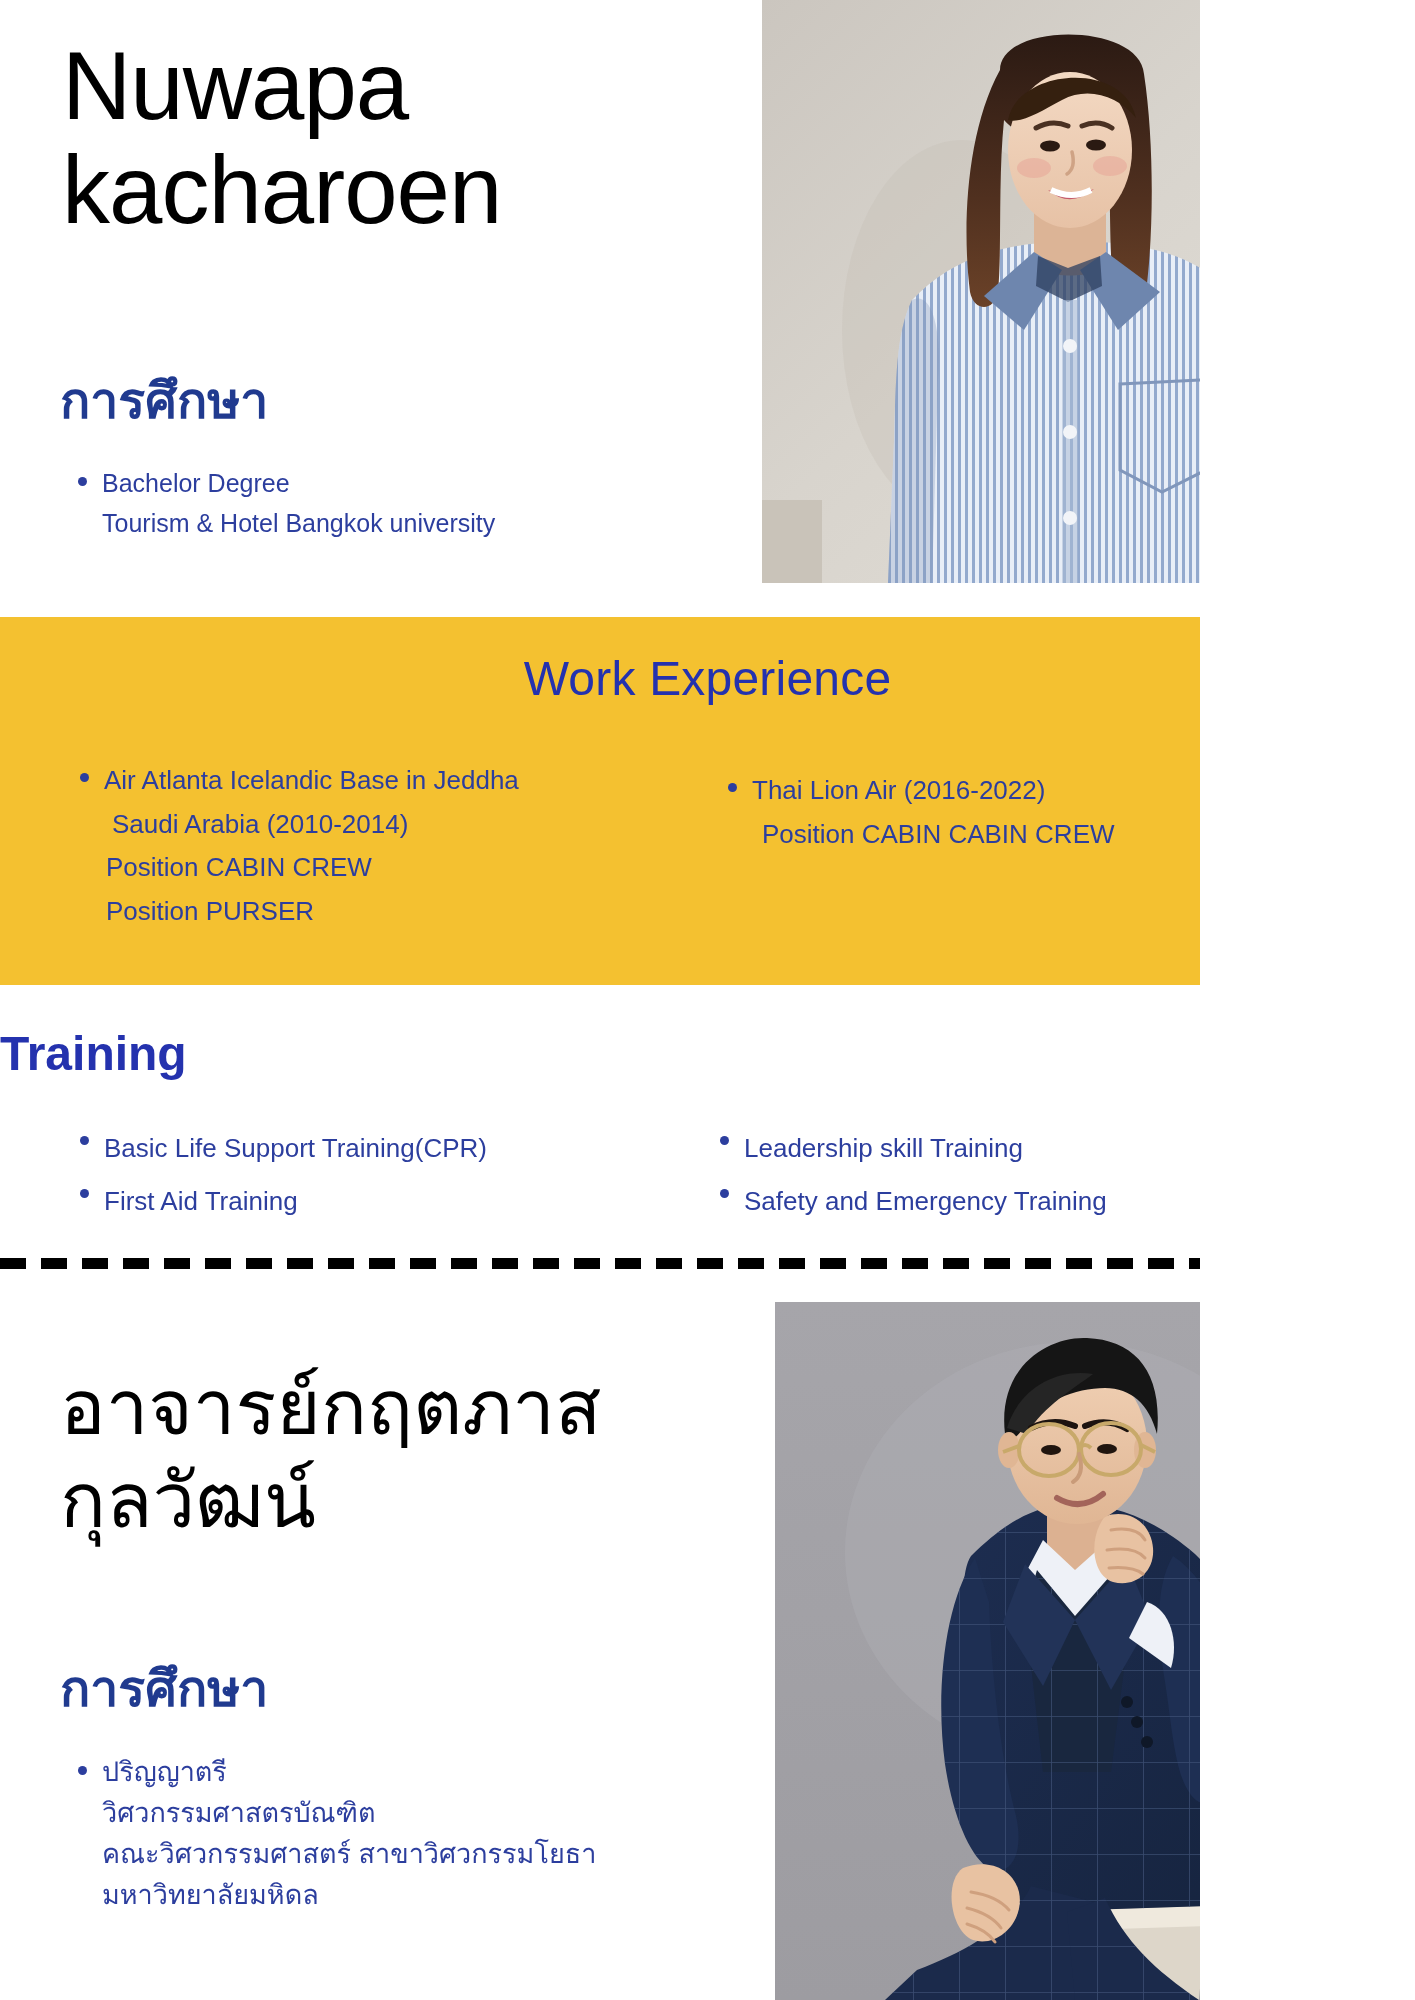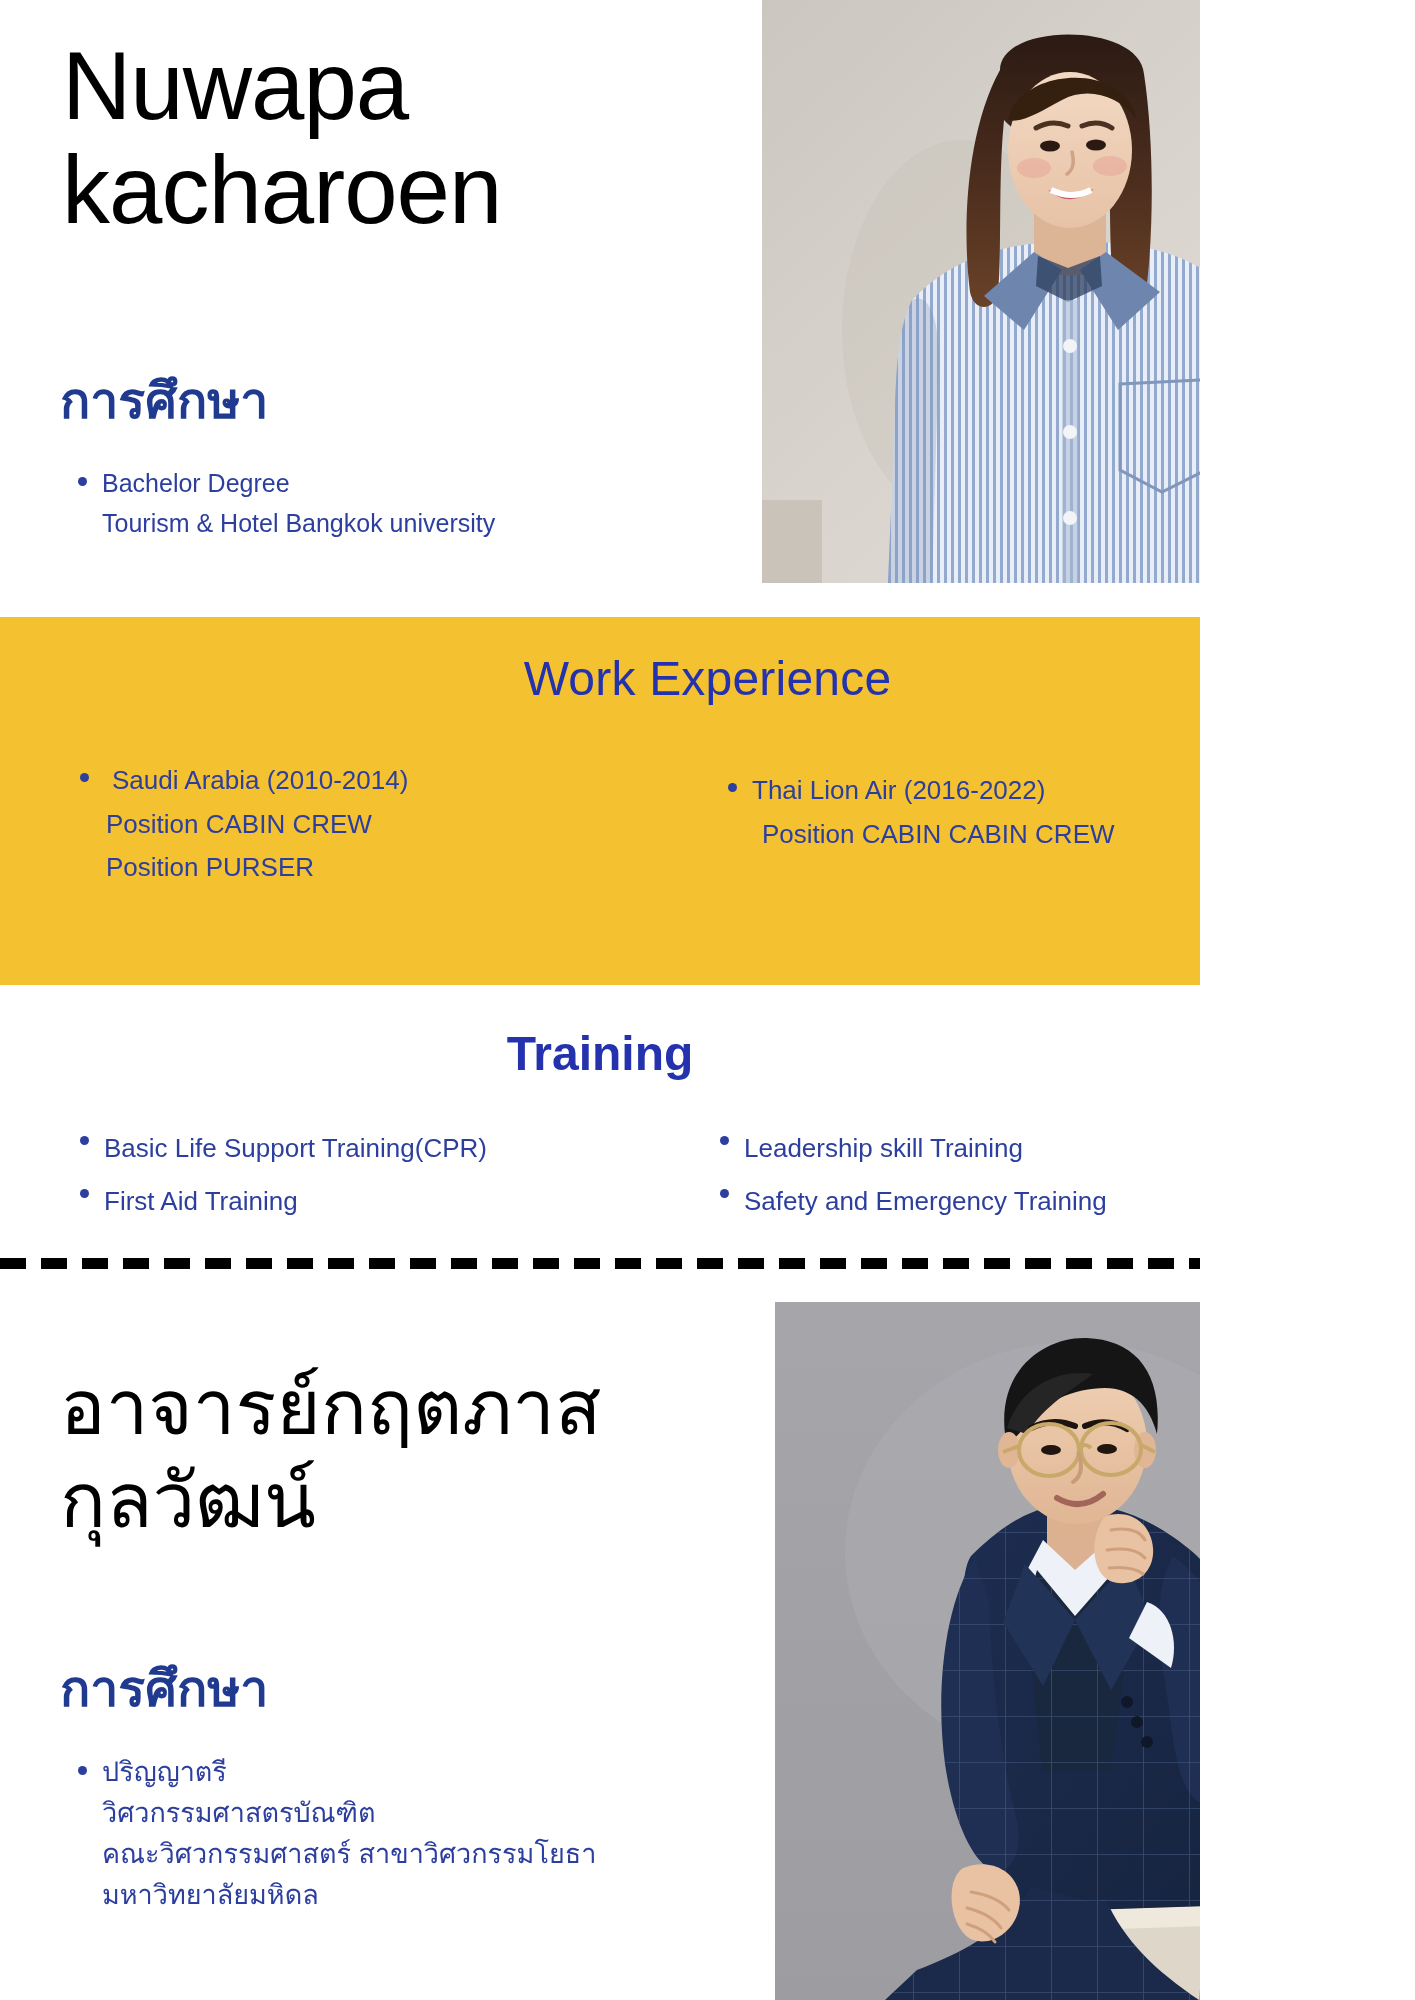--- a/index.html
+++ b/index.html
@@ -125,21 +125,21 @@
   .work-col-left .sub-line { padding-left: 50px; }
   .work-col-right .sub-line { padding-left: 52px; }
   .work-col-left .sub-line.indent2 { padding-left: 44px; }
 
   
   .training-title {
     position: absolute;
     top: 1026px;
     left: 0;
     width: 100%;
-    text-align: center;
+    text-align: left;
     font-size: 48px;
     font-weight: 700;
     color: #2432ae;
   }
   .training-grid {
     position: absolute;
     left: 0;
     top: 1122px;
     width: 1415px;
     display: flex;
@@ -296,20 +296,21 @@
       <path d="M358 384 L 440 380 L 444 470 L 400 492 L 358 470 Z" fill="none" stroke="#8096bb" stroke-width="3"></path>
     </svg>
   </div>
 
   <div class="yellow-band">
     <div class="band-title">Work Experience</div>
 
     <div class="work-col-left">
       <div class="bullet-row">
         <span class="dot"></span>
+        <span>Air Atlanta Icelandic Base in Jeddha</span>
       </div>
       <div class="sub-line">Saudi Arabia (2010-2014)</div>
       <div class="sub-line indent2">Position CABIN CREW</div>
       <div class="sub-line indent2">Position PURSER</div>
     </div>
 
     <div class="work-col-right">
       <div class="bullet-row">
         <span class="dot"></span>
         <span>Thai Lion Air (2016-2022)</span>

